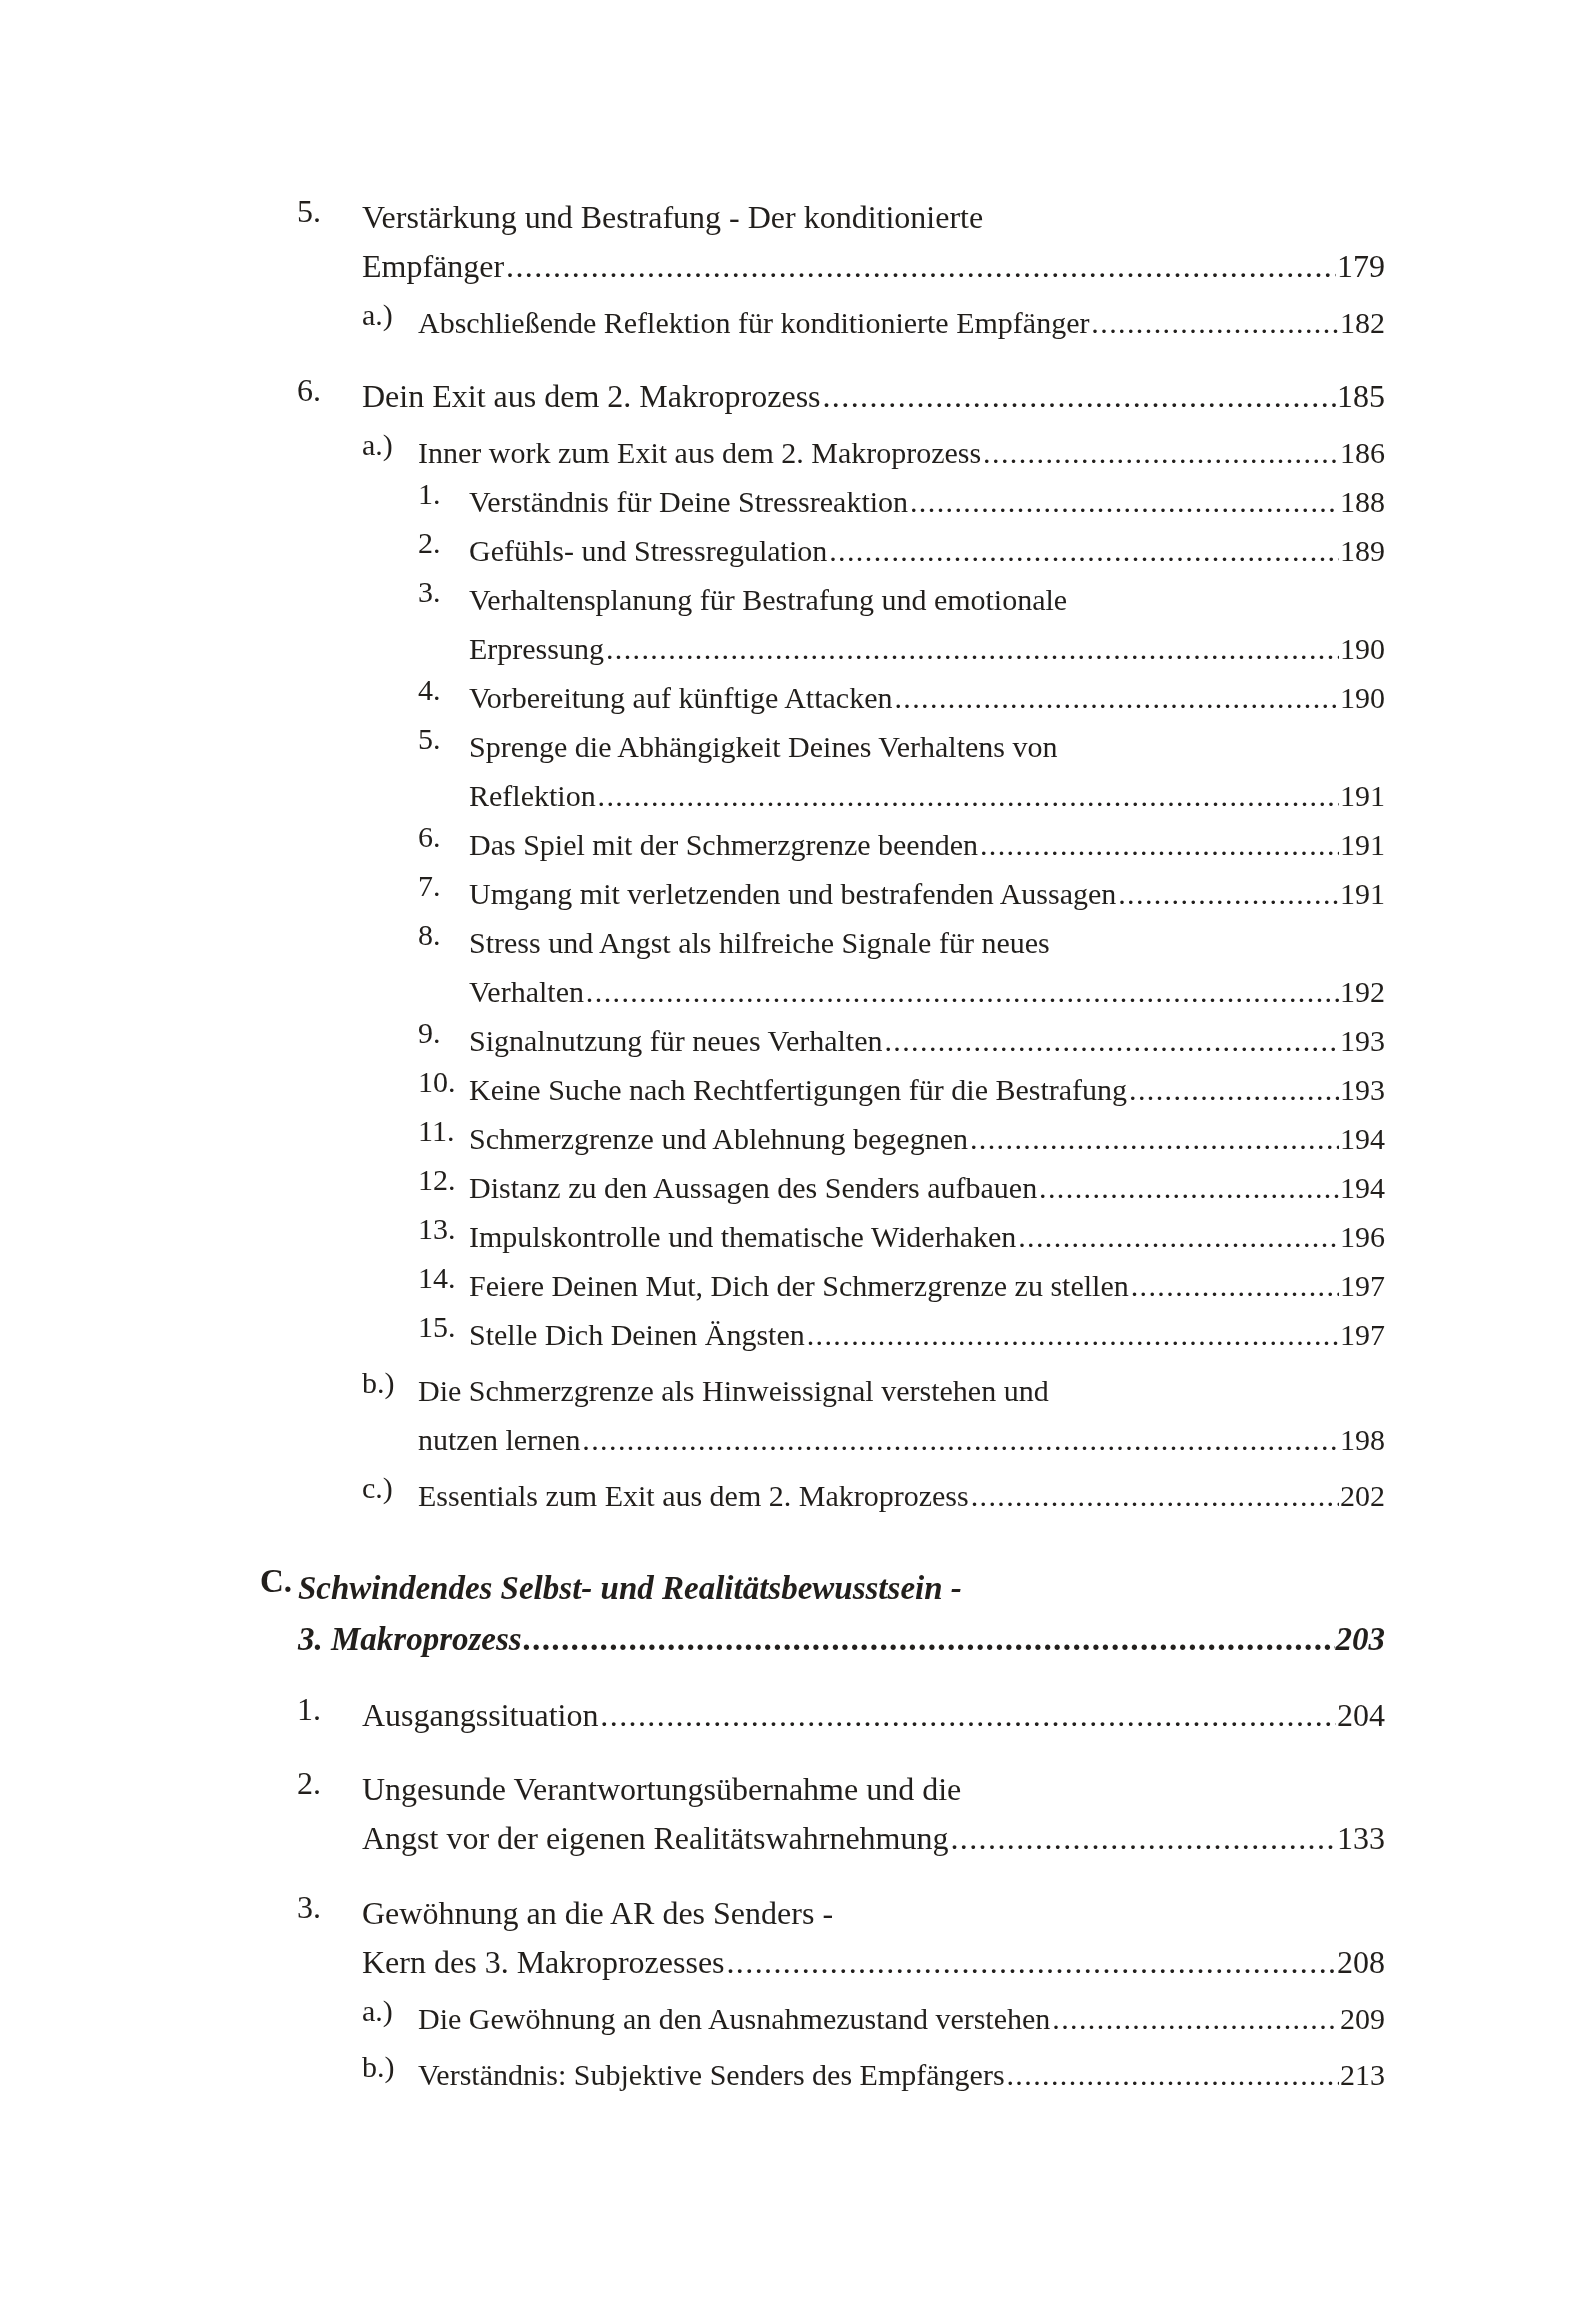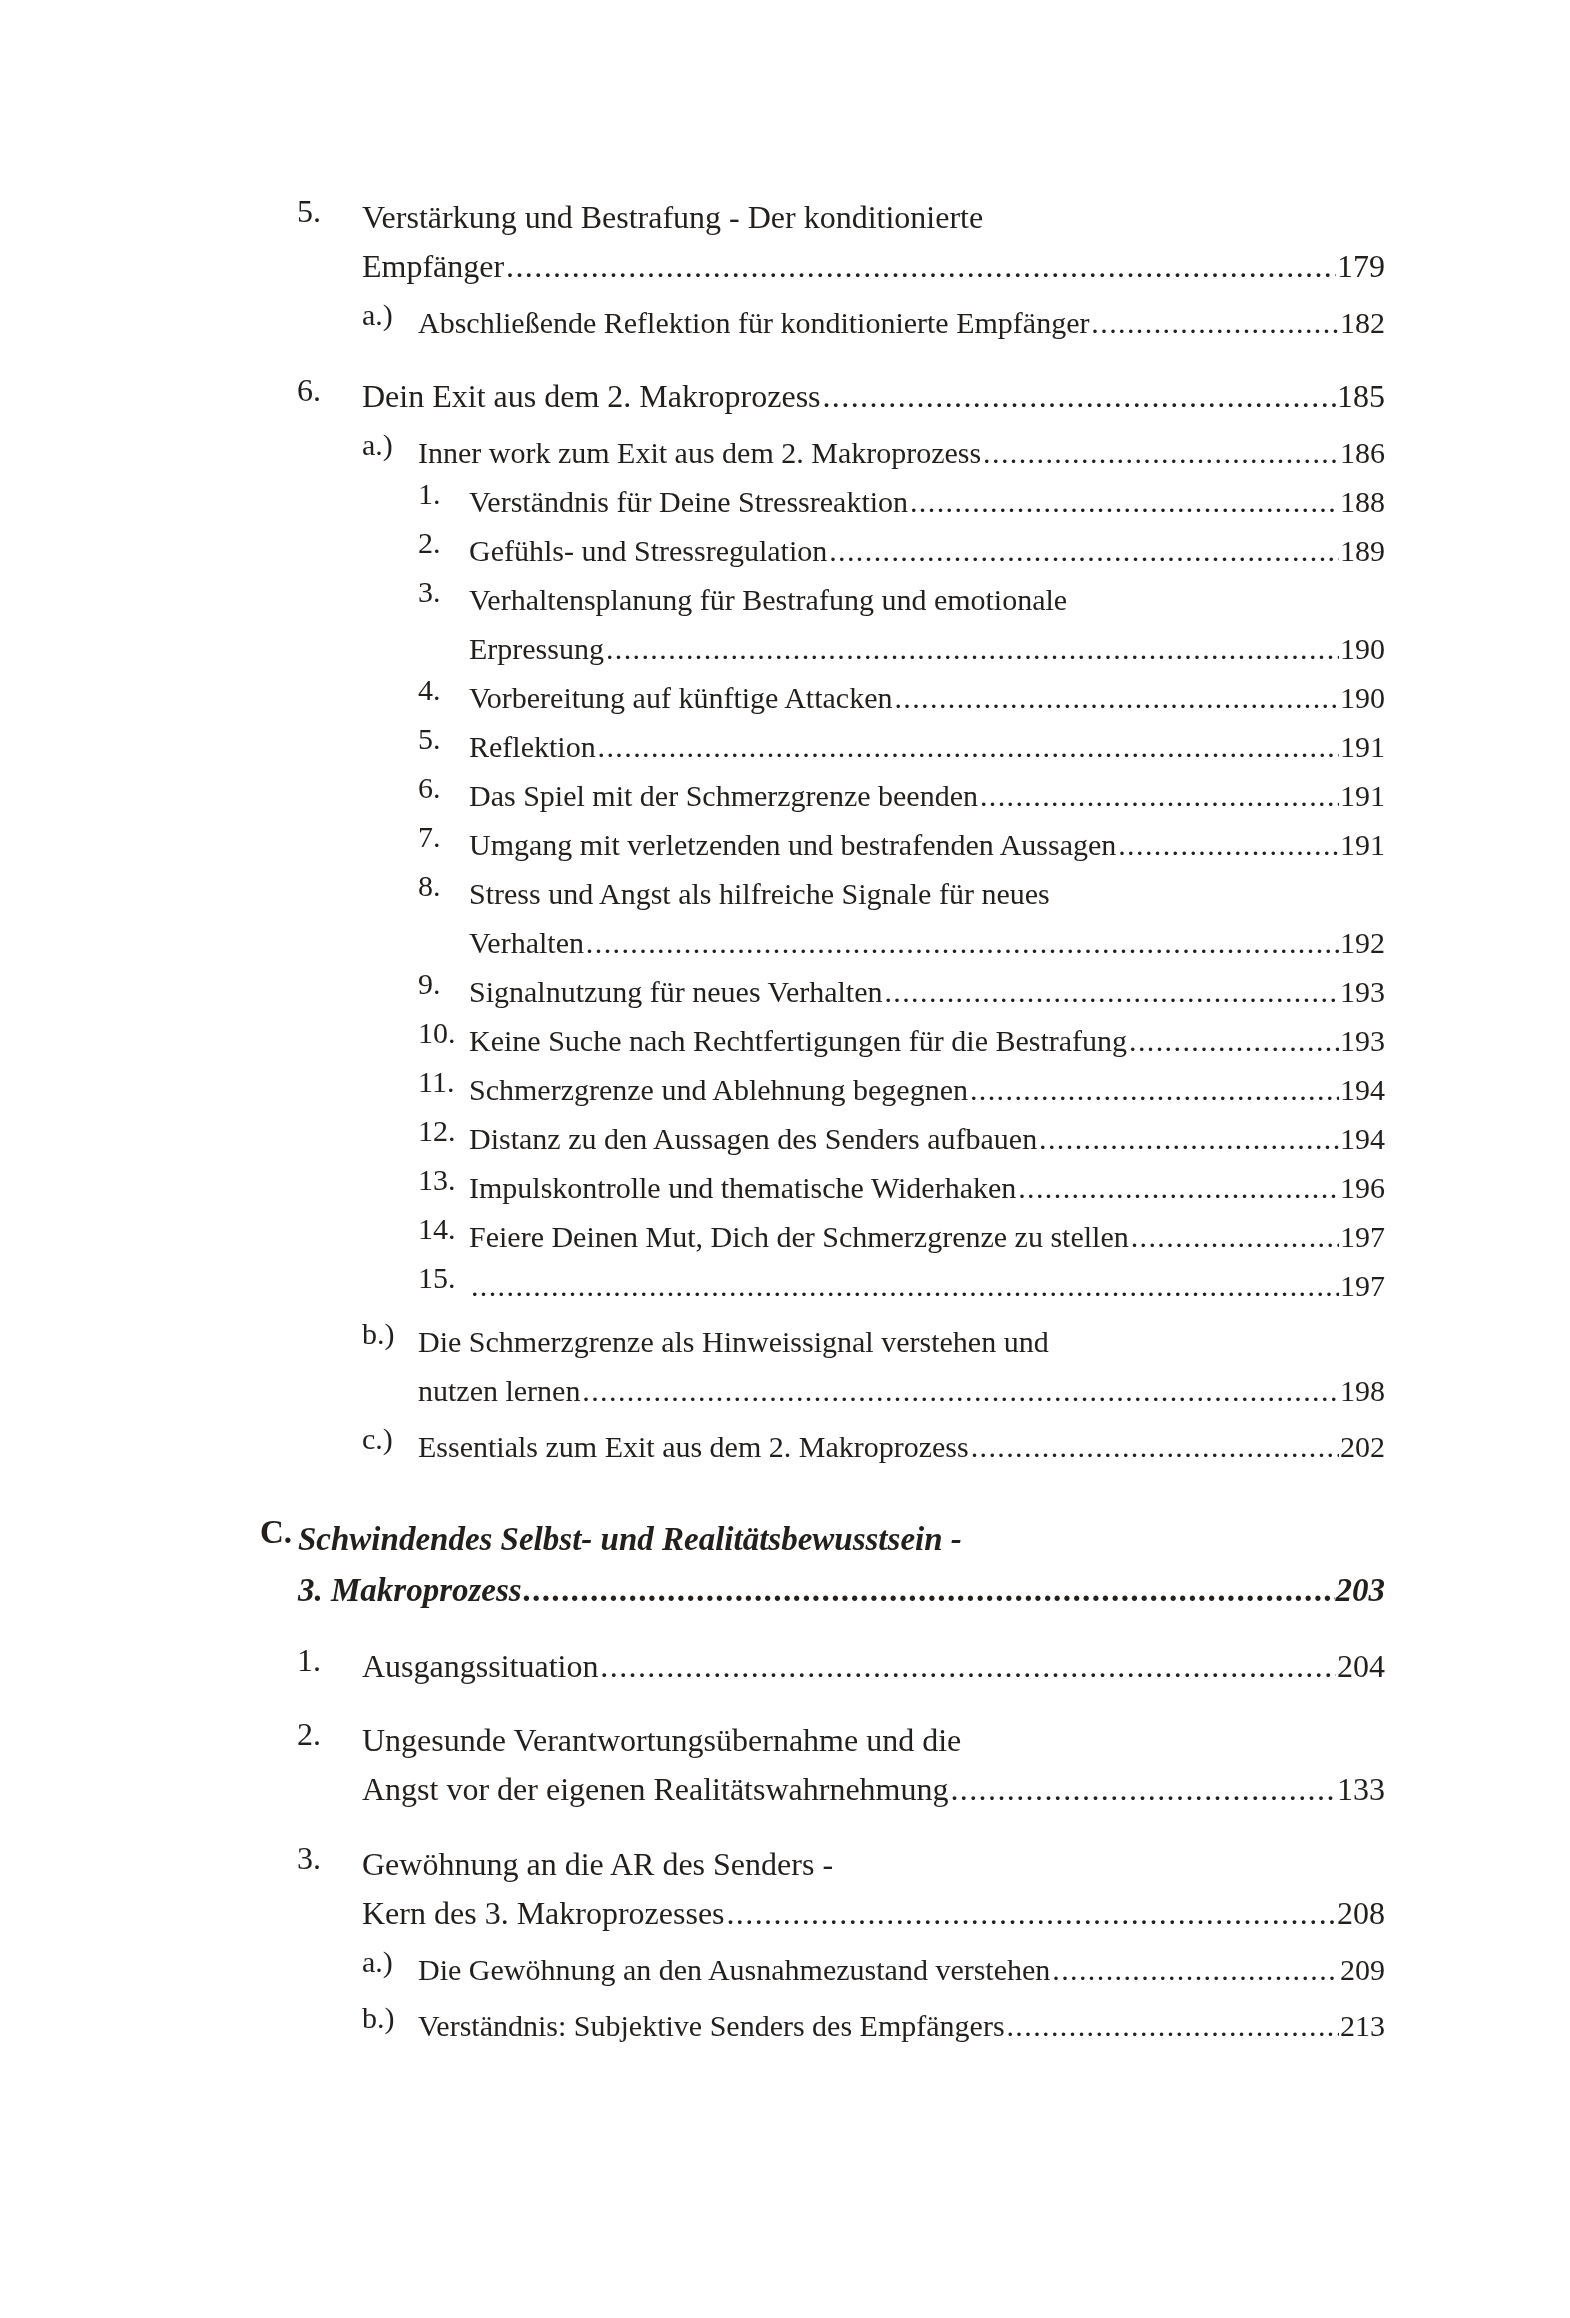--- a/index.html
+++ b/index.html
@@ -166,20 +166,23 @@
           <div class="line last">
             <span class="line-text">Vorbereitung auf künftige Attacken</span>
             <span class="leader"></span>
             <span class="page-num">190</span>
           </div>
         </div>
       </div>
       <div class="entry level3">
         <span class="label">5.</span>
         <div class="body">
+          <div class="line">
+            <span class="line-text">Sprenge die Abhängigkeit Deines Verhaltens von</span>
+          </div>
           <div class="line last">
             <span class="line-text">Reflektion</span>
             <span class="leader"></span>
             <span class="page-num">191</span>
           </div>
         </div>
       </div>
       <div class="entry level3">
         <span class="label">6.</span>
         <div class="body">
@@ -270,20 +273,21 @@
             <span class="line-text">Feiere Deinen Mut, Dich der Schmerzgrenze zu stellen</span>
             <span class="leader"></span>
             <span class="page-num">197</span>
           </div>
         </div>
       </div>
       <div class="entry level3">
         <span class="label">15.</span>
         <div class="body">
           <div class="line last">
+            <span class="line-text">Stelle Dich Deinen Ängsten</span>
             <span class="leader"></span>
             <span class="page-num">197</span>
           </div>
         </div>
       </div>
       <div class="entry level2">
         <span class="label">b.)</span>
         <div class="body">
           <div class="line">
             <span class="line-text">Die Schmerzgrenze als Hinweissignal verstehen und</span>

